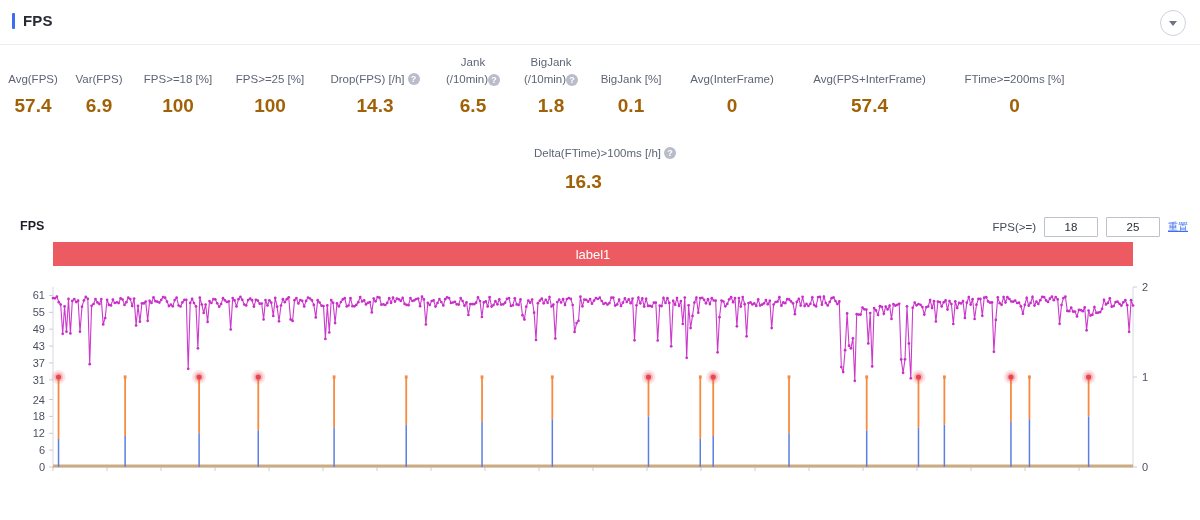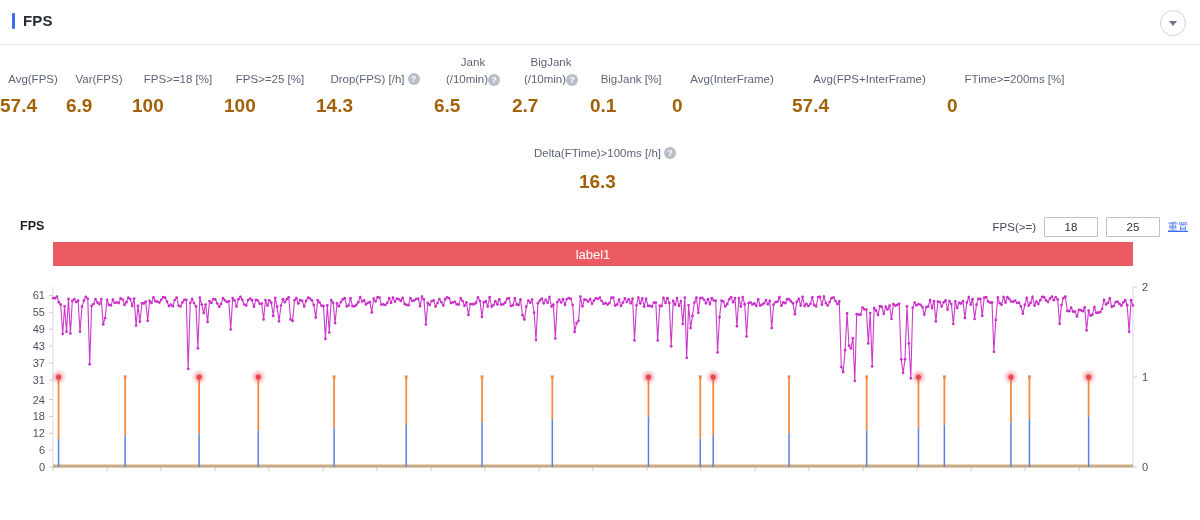--- a/index.html
+++ b/index.html
@@ -35,21 +35,21 @@
     cursor: pointer;
   }
   .collapse-btn svg { display: block; }
 
   
   .metrics {
     position: absolute; left: 0; top: 55px; width: 1180px;
     display: flex; align-items: flex-end;
   }
   .metric {
-    display: flex; flex-direction: column; 
+    display: flex; flex-direction: column; align-items: center;
     box-sizing: border-box;
   }
   .metric-label {
     font-size: 11.5px; color: #5d6575; line-height: 14px;
     text-align: center; white-space: nowrap;
     display: flex; align-items: center; justify-content: center; gap: 3px;
     flex-wrap: wrap;
   }
   .metric-label .lbl-line { display: block; width: 100%; text-align: center; }
   .metric-label-inline { display: inline-flex; align-items: center; gap: 3px; }
@@ -157,21 +157,21 @@
           <span class="lbl-line">Jank</span>
           <span class="lbl-line metric-label-inline" style="justify-content: center;"><span>(/10min)</span><span class="help">?</span></span>
         </div>
         <div class="metric-value">6.5</div>
       </div>
       <div class="metric" style="width: 78px;">
         <div class="metric-label">
           <span class="lbl-line">BigJank</span>
           <span class="lbl-line metric-label-inline" style="justify-content: center;"><span>(/10min)</span><span class="help">?</span></span>
         </div>
-        <div class="metric-value">2.7</div>
+        <div class="metric-value">1.8</div>
       </div>
       <div class="metric" style="width: 82px;">
         <div class="metric-label">
           <span>BigJank [%]</span>
         </div>
         <div class="metric-value">0.1</div>
       </div>
       <div class="metric" style="width: 120px;">
         <div class="metric-label">
           <span>Avg(InterFrame)</span>
@@ -191,21 +191,21 @@
         <div class="metric-value">0</div>
       </div>
     </div>
 
   <div class="metrics metrics-row2" id="metrics-row2">
       <div class="metric" style="align-items: flex-start; padding-left: 30px;">
         <div class="metric-label">
           <span>Delta(FTime)&gt;100ms [/h]</span>
           <span class="help">?</span>
         </div>
-        <div class="metric-value" style="margin-left: 45px;">16.3</div>
+        <div class="metric-value" style="margin-left: 31px;">16.3</div>
       </div>
     </div>
 
   <div class="chart-block">
 
     <div class="chart-heading">FPS</div>
 
     <div class="fps-controls">
       <div class="fps-ctrl-label">FPS(&gt;=)</div>
       <input class="fps-input" type="text" value="18" style="">

